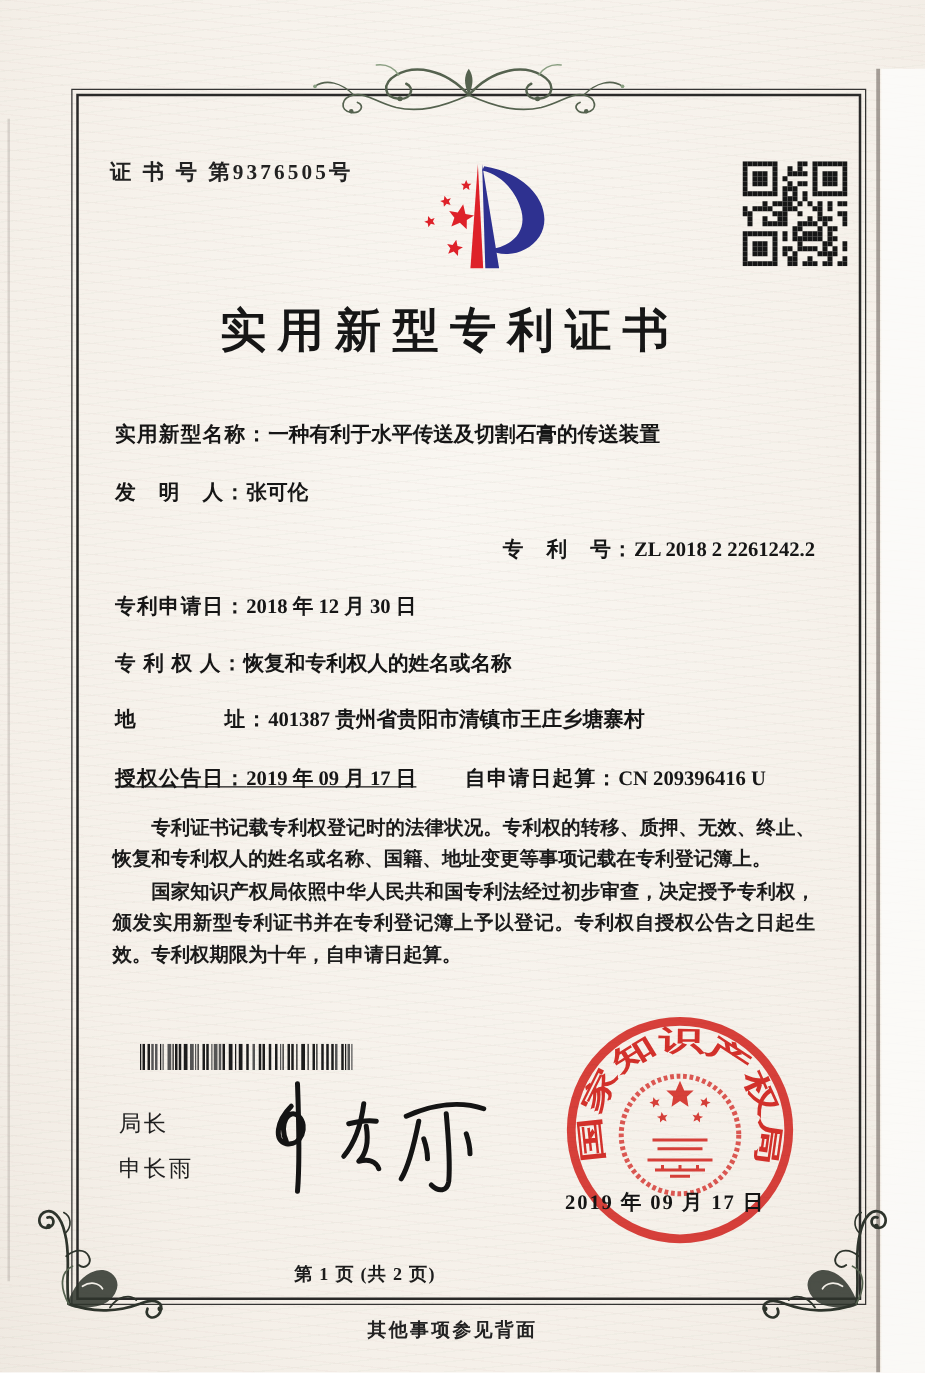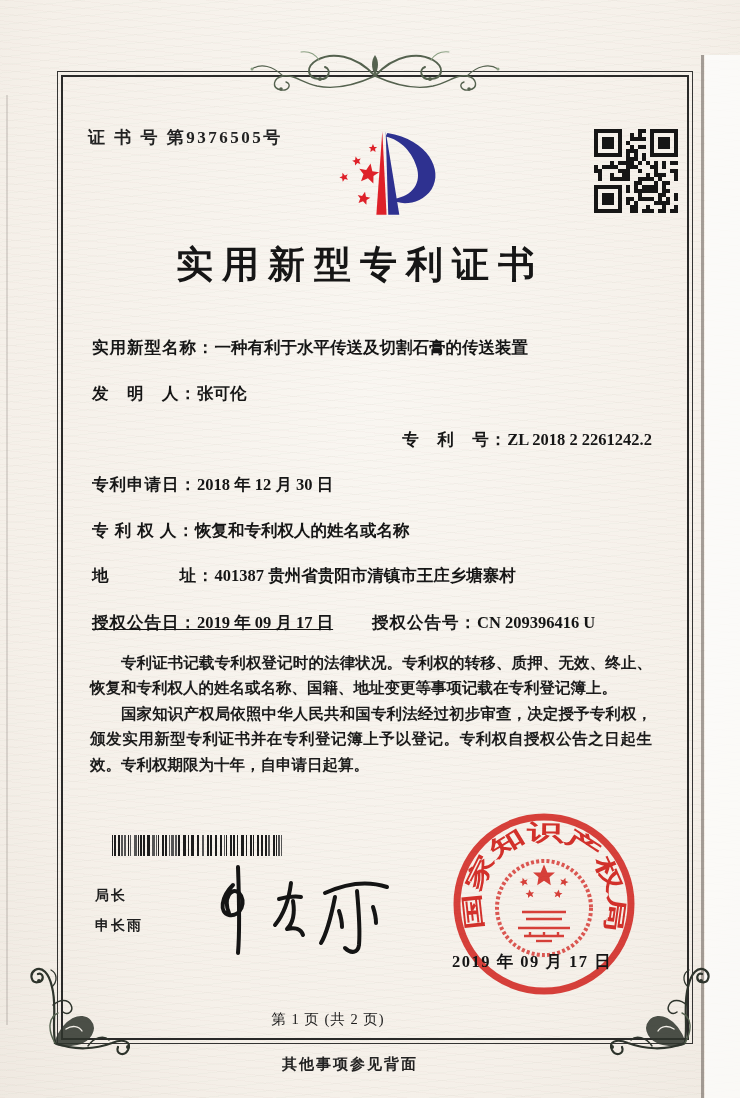--- a/index.html
+++ b/index.html
@@ -57,36 +57,36 @@
   .grant-no{position:absolute;left:280px;top:0;}
 
   .paras{
     position:absolute;left:90px;top:650px;width:562px;
     font-size:15.5px;line-height:1.64;color:#1b1b1b;text-align:justify;
   }
   .paras p{margin:0;text-indent:2em;font-weight:600;}
 
   .barcode{position:absolute;left:112px;top:835px;width:172px;height:21px;}
 
-  .signer{position:absolute;left:95px;top:887px;font-size:14px;font-weight:700;color:#202020;}
+  .signer{position:absolute;left:95px;top:887px;font-size:18px;font-weight:400;color:#202020;}
   .signer div{margin-bottom:12px;letter-spacing:2px;}
   .signature{position:absolute;left:205px;top:855px;width:210px;height:110px;}
 
   .seal{position:absolute;left:448px;top:808px;width:192px;height:192px;mix-blend-mode:multiply;opacity:0.93;}
   .seal-date{
     position:absolute;left:452px;top:951px;z-index:6;
     font-size:16.5px;font-weight:700;letter-spacing:1.5px;color:#151515;
   }
 
   .page-footer{
     position:absolute;left:0;top:1010px;width:584px;text-align:center;
-    font-size:14.5px;font-weight:400;color:#1c1c1c;letter-spacing:1px;padding-left:36px;
+    font-size:14.5px;font-weight:700;color:#1c1c1c;letter-spacing:1px;
   }
   .back-note{
-    position:absolute;left:0;top:1055px;width:700px;text-align:center;
+    position:absolute;left:12px;top:1055px;width:700px;text-align:center;
     font-size:15px;font-weight:600;color:#222;letter-spacing:2px;
   }
 </style>
 </head>
 <body>
 
 <div class="photo">
   <div class="paper"></div>
   <div class="paper-edge-right-lite"></div>
   <div class="paper-edge-right"></div>
@@ -391,21 +391,21 @@
 
   <div class="field-row row-0"><span class="lbl">实用新型名称：</span><span class="val">一种有利于水平传送及切割石膏的传送装置</span></div>
   <div class="field-row row-1"><span class="lbl">发　明　人：</span><span class="val">张可伦</span></div>
   <div class="field-row row-2"><span class="lbl">专　利　号：</span><span class="val">ZL 2018 2 2261242.2</span></div>
   <div class="field-row row-3"><span class="lbl">专利申请日：</span><span class="val">2018 年 12 月 30 日</span></div>
   <div class="field-row row-4"><span class="lbl">专 利 权 人：</span><span class="val">恢复和专利权人的姓名或名称</span></div>
   <div class="field-row row-5"><span class="lbl">地　　　　址：</span><span class="val">401387 贵州省贵阳市清镇市王庄乡塘寨村</span></div>
 
   <div class="field-row row-grant">
     <span><span class="lbl">授权公告日：</span><span class="val">2019 年 09 月 17 日</span></span>
-    <span class="grant-no"><span class="lbl">授权公告号：</span><span class="val">CN 209396416 U</span></span>
+    <span class="grant-no"><span class="lbl">自申请日起算：</span><span class="val">CN 209396416 U</span></span>
   </div>
 
   <div class="paras">
     <p>专利证书记载专利权登记时的法律状况。专利权的转移、质押、无效、终止、恢复和专利权人的姓名或名称、国籍、地址变更等事项记载在专利登记簿上。</p>
     <p>国家知识产权局依照中华人民共和国专利法经过初步审查，决定授予专利权，颁发实用新型专利证书并在专利登记簿上予以登记。专利权自授权公告之日起生效。专利权期限为十年，自申请日起算。</p>
   </div>
 
   <svg class="barcode" id="barcode-svg" viewBox="0 0 172 21" preserveAspectRatio="none">
       <rect x="0" y="0" width="1" height="21" fill="#1c1c1c"></rect>
       <rect x="2" y="0" width="2" height="21" fill="#1c1c1c"></rect>

